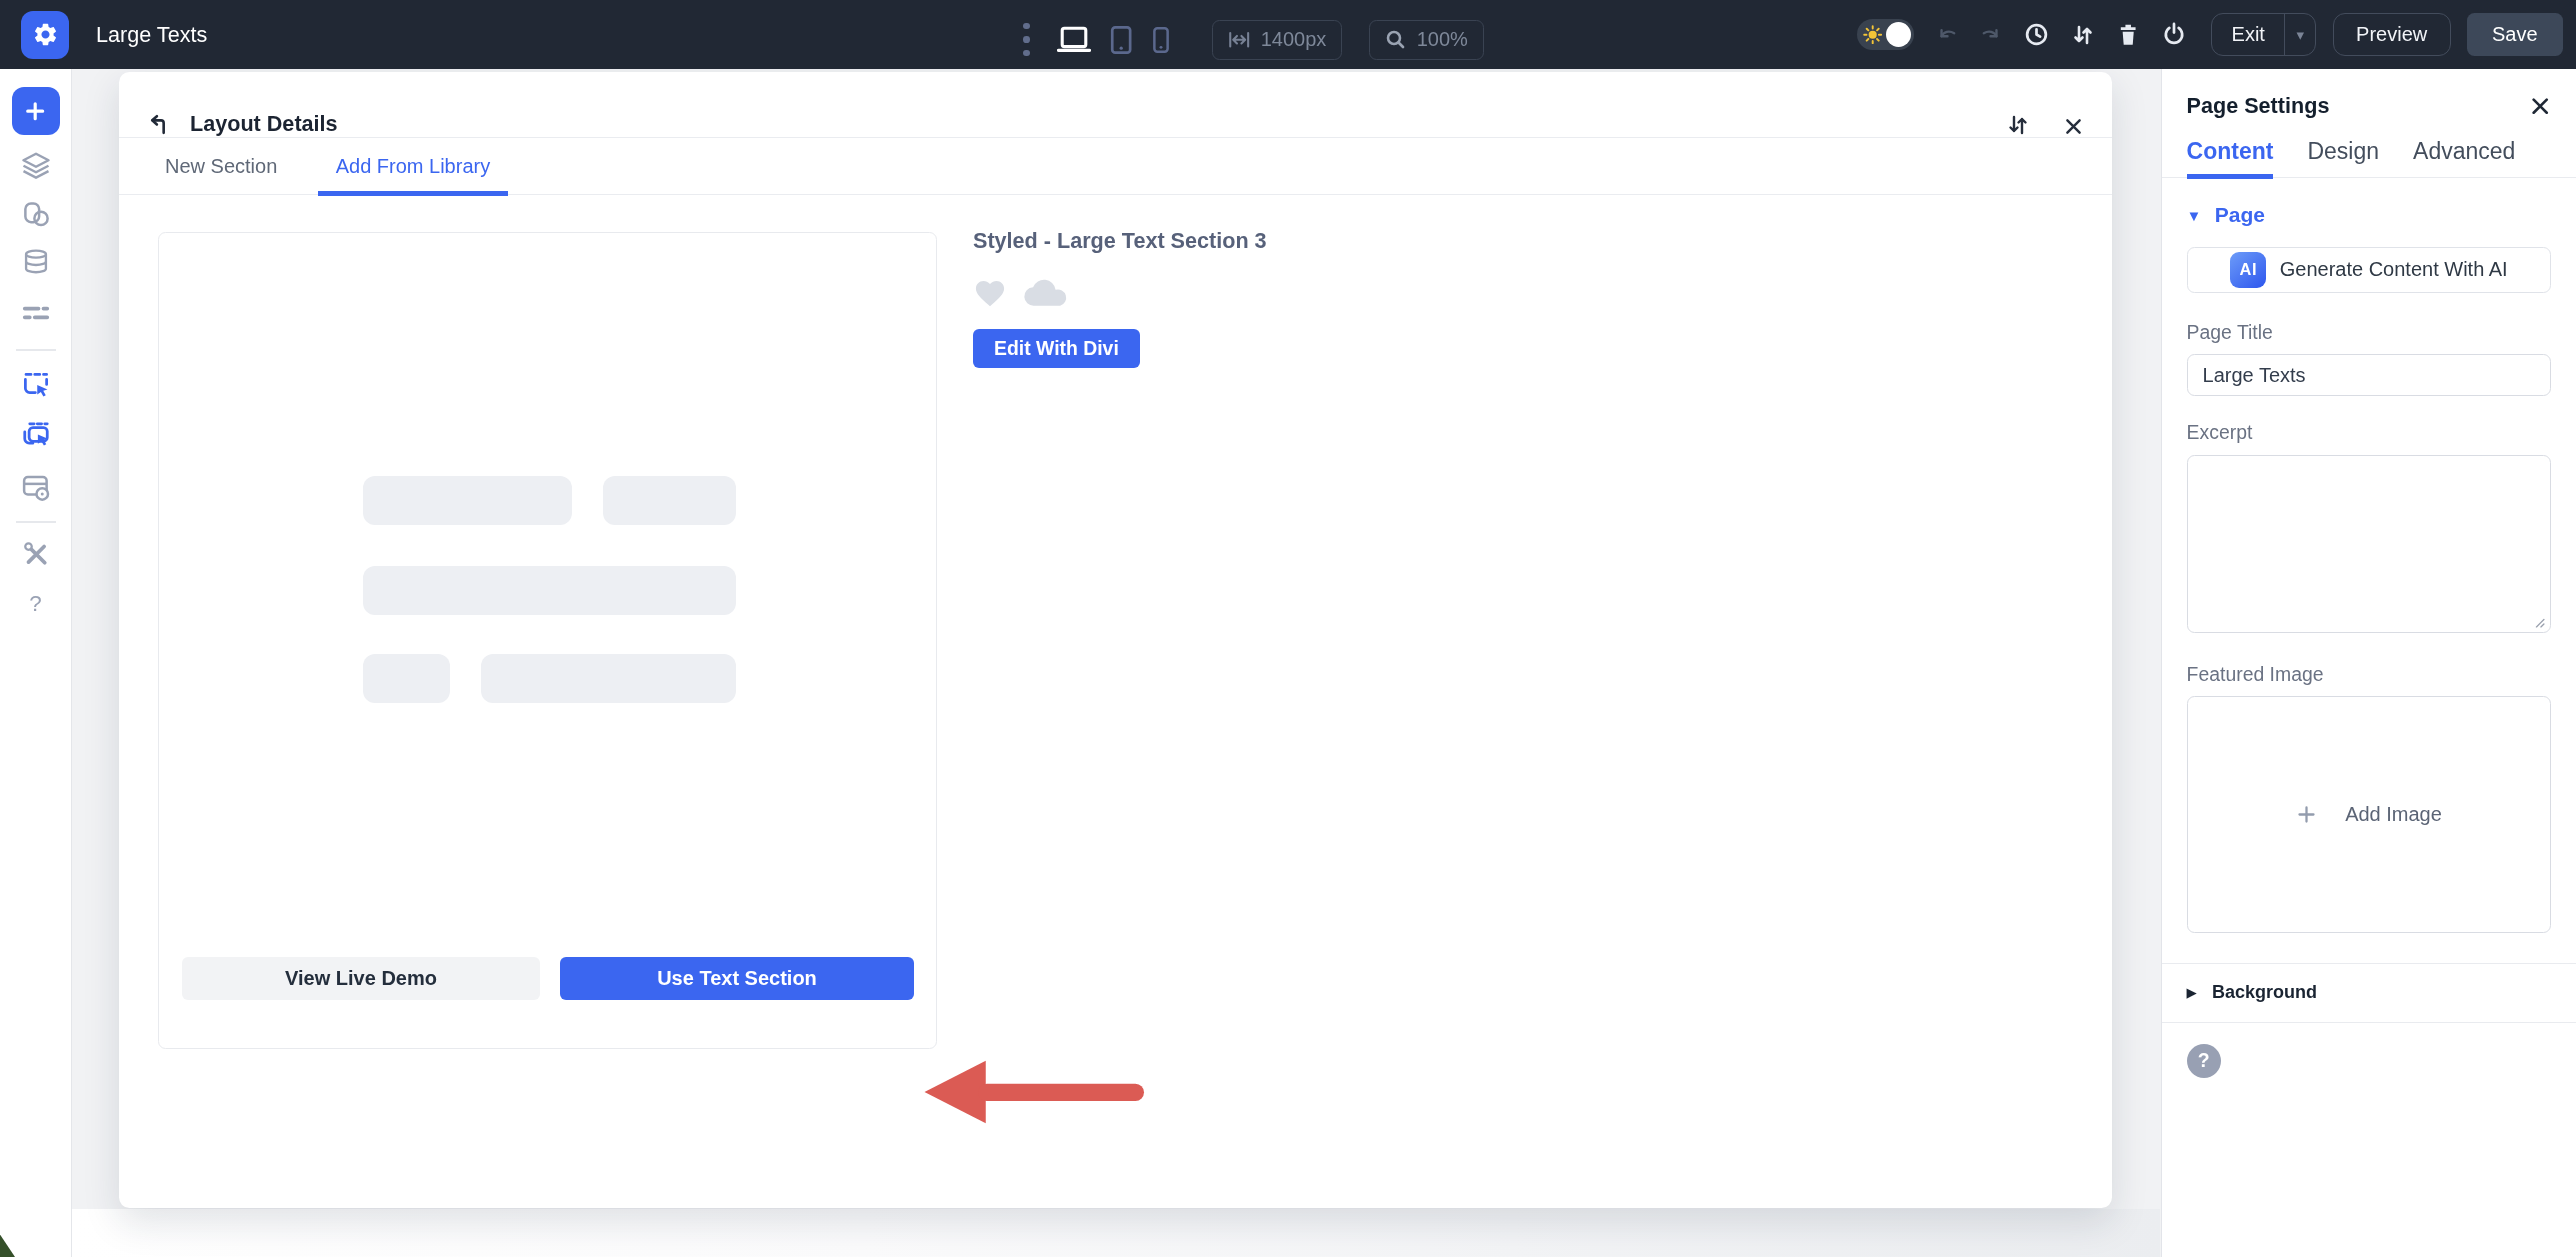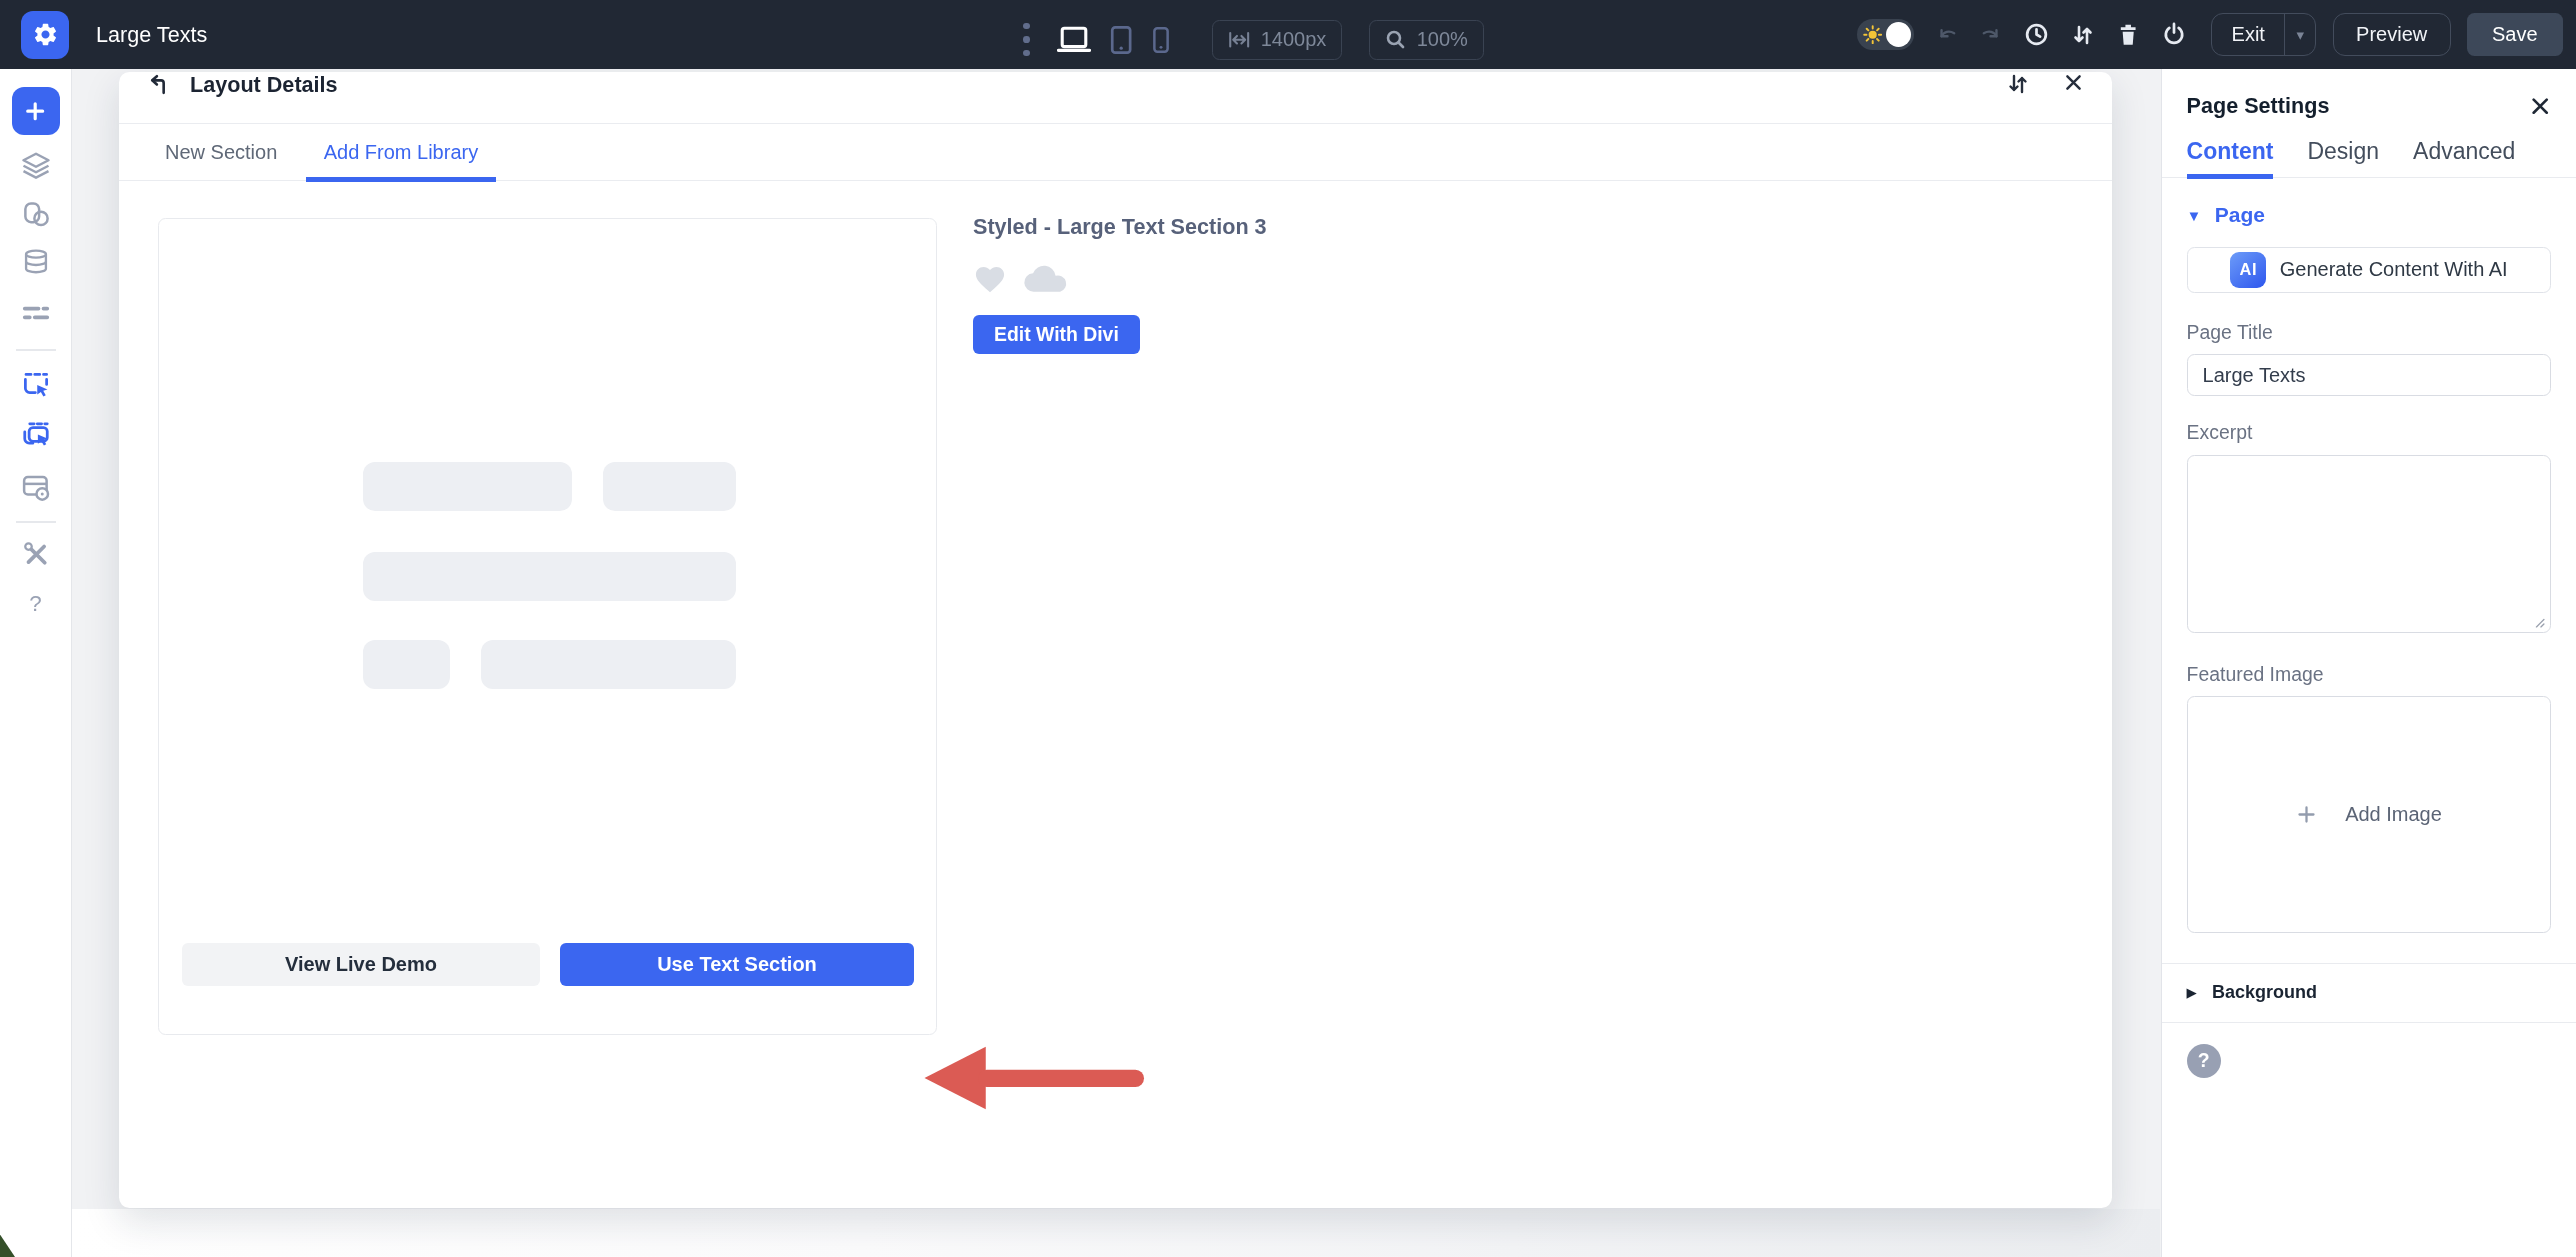--- a/index.html
+++ b/index.html
@@ -39,27 +39,27 @@
   .sb-q { font-size:22.4px; color:#9aa2b4; font-weight:500; }
   .mt18{margin-top:13.4px;} .mt20{margin-top:15px;} .mt21{margin-top:15.7px;} .mt22{margin-top:16.4px;} .mt24{margin-top:18px;} .mt26{margin-top:19.4px;}
 
   
   .canvas { position:absolute; top:69px; left:72px; width:2088px; bottom:0; background:#f1f2f4; }
   .canvas-bottom { position:absolute; left:0; right:0; bottom:0; height:48px; background:linear-gradient(90deg,#ffffff 0%,#fbfbfc 38%,#ebedf0 100%); }
   .green-wedge { position:absolute; left:0; bottom:0; width:15px; height:22.4px; background:#35502a; clip-path:polygon(0 0,100% 100%,0 100%); z-index:30; }
 
   
   .modal { position:absolute; left:119px; top:72px; width:1993px; height:1136px; background:#ffffff; border-radius:10.4px; box-shadow:0 13.4px 37px rgba(25,35,60,.13); z-index:25; }
-  .m-header { height:52px; border-bottom:1.5px solid #eaecf0; display:flex; align-items:flex-start; padding:0 28px; }
+  .m-header { height:66px; border-bottom:1.5px solid #eaecf0; display:flex; align-items:flex-end; padding:0 28px; }
   .m-back { color:#222a38; margin-right:18px; cursor:pointer; }
   .m-title { font-size:21.6px; font-weight:600; color:#1c2432; }
   .m-spacer { flex:1; }
   .m-hic { color:#262e3c; cursor:pointer; }
   .m-hic.first { margin-right:33px; }
-  .m-tabs { height:57px; border-bottom:1.5px solid #eaecf0; display:flex; align-items:stretch; padding-left:28px; }
+  .m-tabs { height:57px; border-bottom:1.5px solid #eaecf0; display:flex; align-items:stretch; padding-left:28px;gap:12px; }
   .mtab { display:flex; align-items:center; padding:0 18px; font-size:20px; font-weight:500; color:#5f6877; cursor:pointer; position:relative; }
   .mtab.active { color:#3b66f0; }
   .mtab.active::after { content:""; position:absolute; left:0; right:0; bottom:-1.5px; height:4.5px; background:#3b66f0; }
   .m-body { position:relative; width:100%; height:calc(100% - 125px); }
 
   .preview-card { position:absolute; left:39px; top:37px; width:779px; height:817px; border:1.5px solid #e8eaee; border-radius:7.5px; background:#ffffff; }
   .ph-bar { position:absolute; background:#edeff3; border-radius:12px; height:49px; }
   .card-btn { position:absolute; top:724px; height:43px; border:none; border-radius:6px; font-size:20px; font-weight:600; display:flex; align-items:center; justify-content:center; cursor:pointer; font-family:inherit; }
   .view-demo { left:23px; width:358px; background:#f2f3f5; color:#242e3c; }
   .use-section { left:401px; width:354px; background:#3b66f0; color:#ffffff; }

